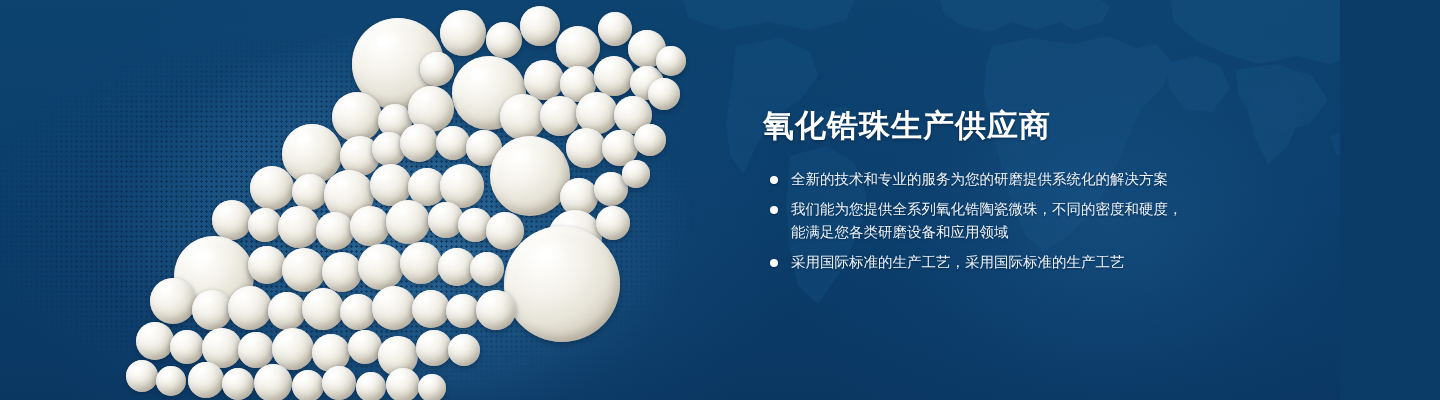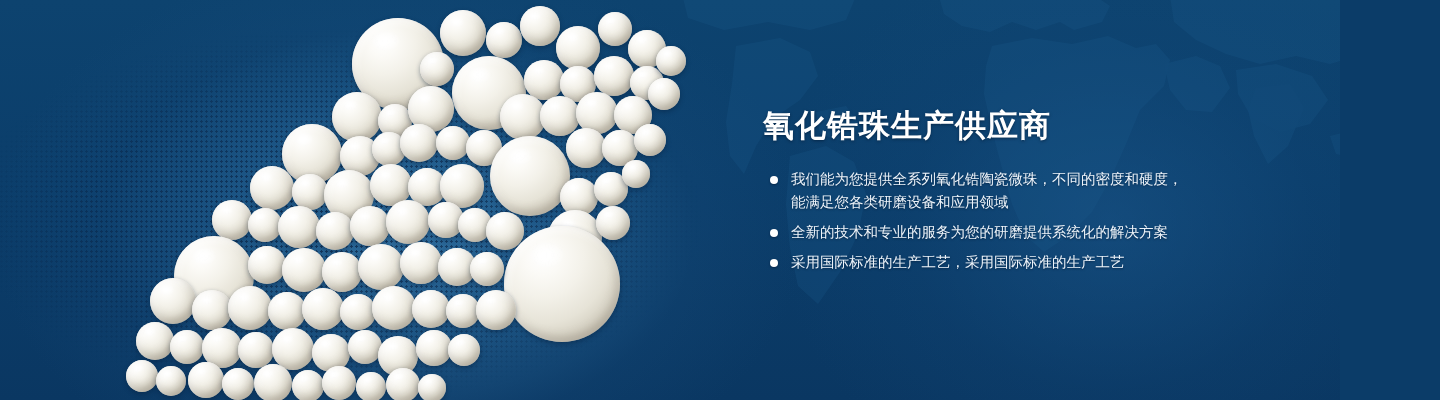--- a/index.html
+++ b/index.html
@@ -235,26 +235,26 @@
     <div class="bead" style="left:386px;top:368px;width:34px;height:34px;"></div>
     <div class="bead" style="left:418px;top:374px;width:28px;height:28px;"></div>
   </div>
 
   <div class="content">
     <h1 class="headline">氧化锆珠生产供应商</h1>
 
     <ul class="bullets">
       <li class="bullet">
         <span class="dot"></span>
-        <span>我们能为您提供全系列氧化锆陶瓷微珠，不同的密度和硬度，</span>
-        <span class="l2">能满足您各类研磨设备和应用领域</span>
+        <span>全新的技术和专业的服务为您的研磨提供系统化的解决方案</span>
       </li>
       <li class="bullet">
         <span class="dot"></span>
-        <span>全新的技术和专业的服务为您的研磨提供系统化的解决方案</span>
+        <span>我们能为您提供全系列氧化锆陶瓷微珠，不同的密度和硬度，</span>
+        <span class="l2">能满足您各类研磨设备和应用领域</span>
       </li>
       <li class="bullet">
         <span class="dot"></span>
         <span>采用国际标准的生产工艺，采用国际标准的生产工艺</span>
       </li>
     </ul>
   </div>
 
 </div>
 

